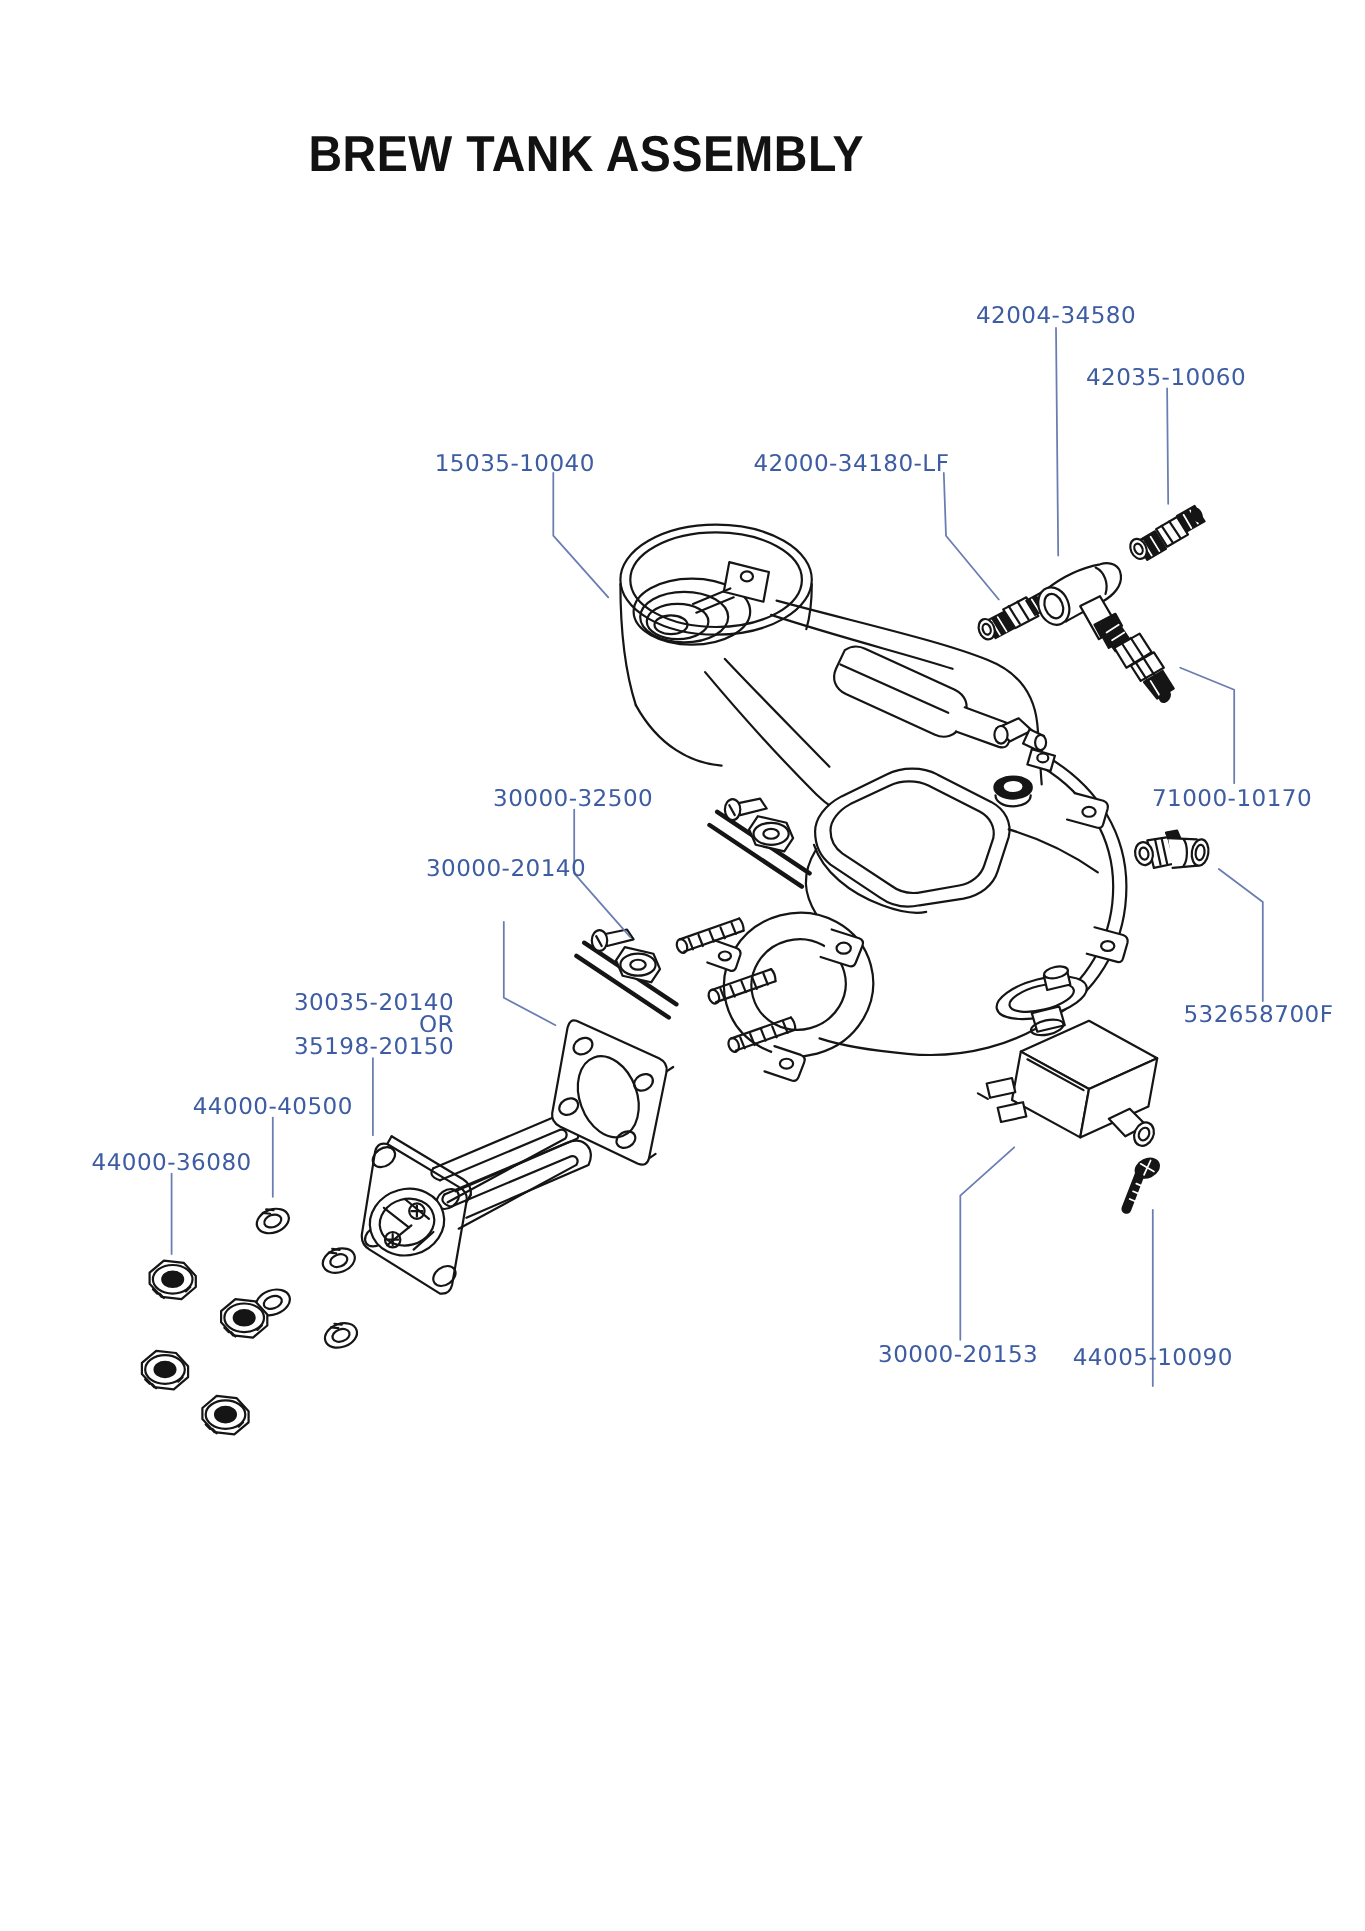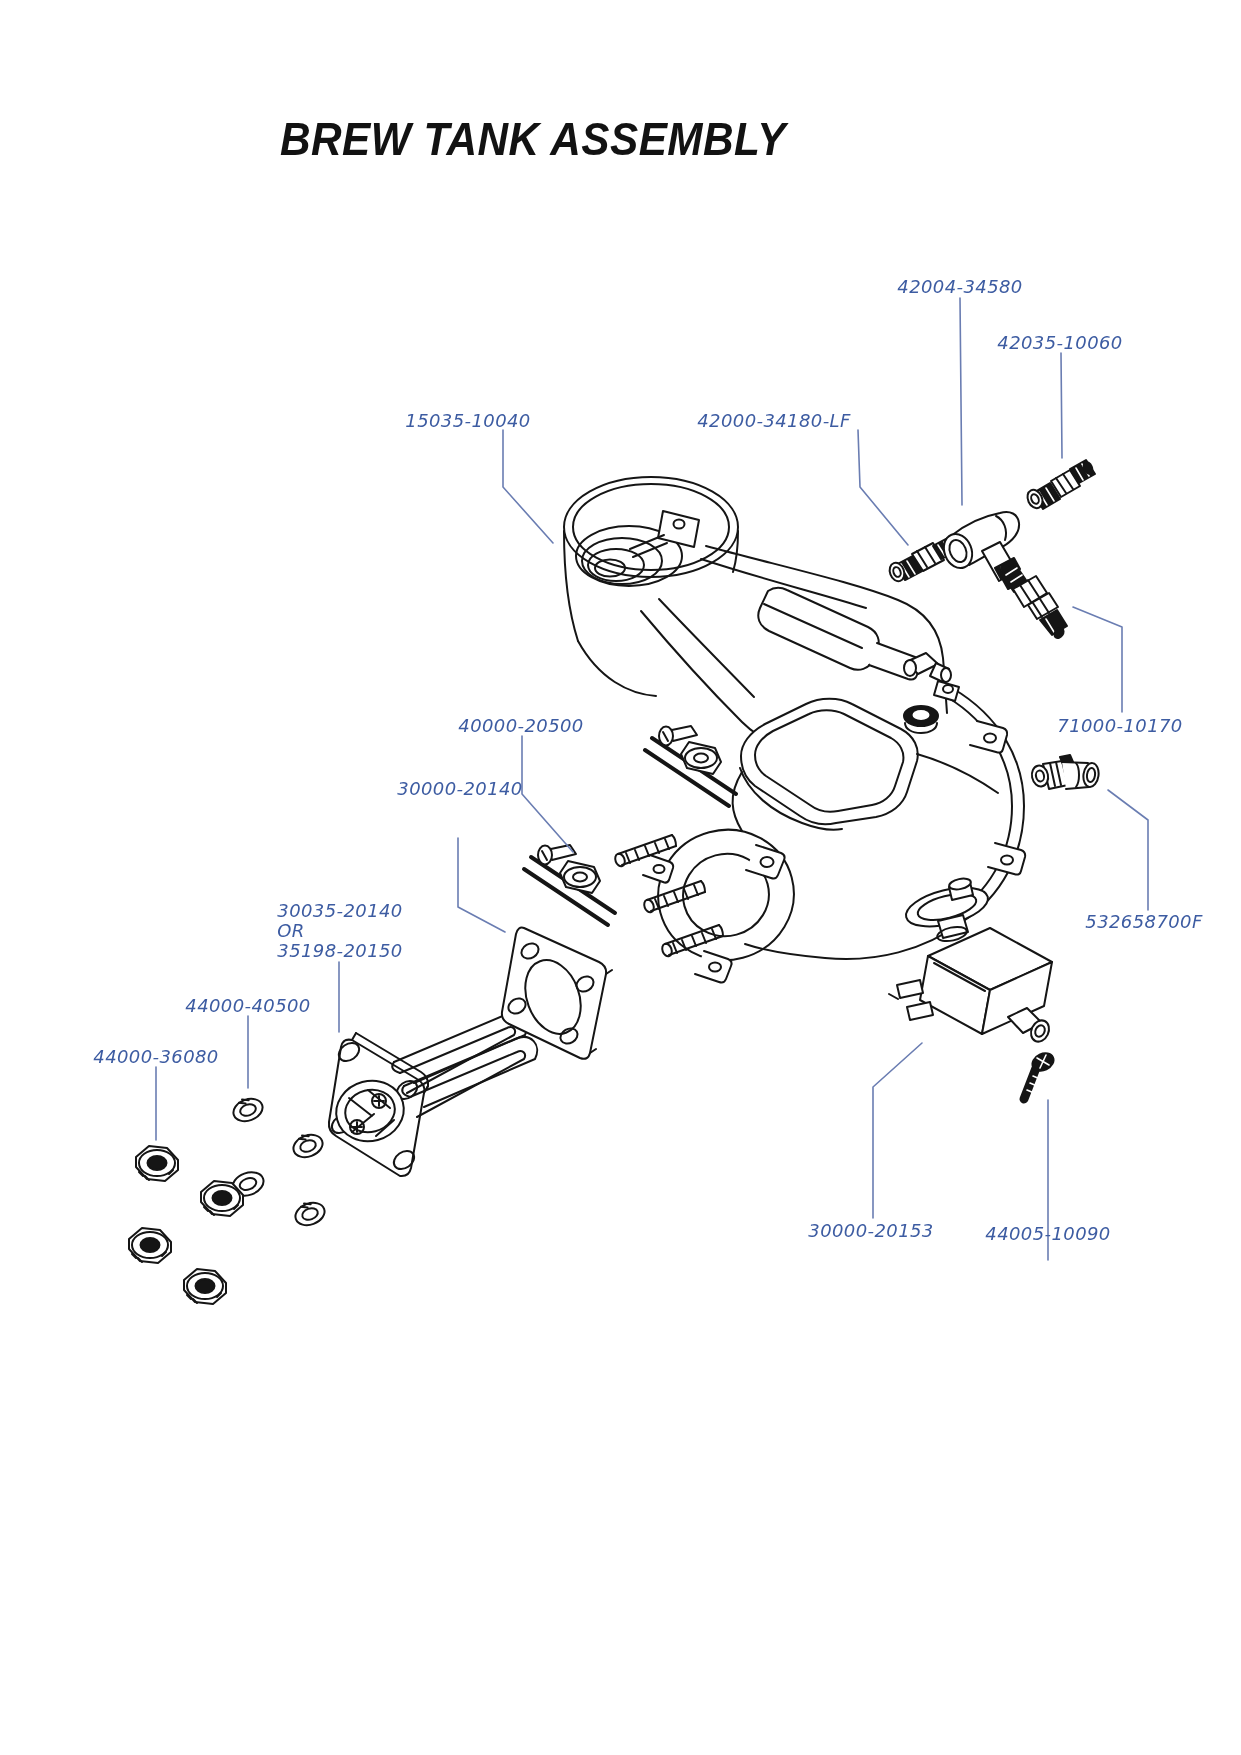--- a/index.html
+++ b/index.html
@@ -1,22 +1,22 @@
 <!DOCTYPE html>
 <html><head>
 <meta charset="utf-8">
 <style>
   html,body{margin:0;padding:0;background:#fff;}
   .canvas{position:relative;width:1241px;height:1755px;background:#fff;overflow:hidden;
-          font-family:"DejaVu Sans", sans-serif;font-style:italic;}
+          font-family:"DejaVu Sans", sans-serif;}
   .title{position:absolute;left:533px;top:112px;transform:translateX(-50%) scaleX(0.92);
          transform-origin:center;white-space:nowrap;font-family:"Liberation Sans", sans-serif;
          font-weight:bold;font-size:46px;letter-spacing:0.5px;color:#121212;}
   .plabel{position:absolute;transform:translateX(-50%);white-space:nowrap;
-          font-size:18px;letter-spacing:0.4px;color:#3d5ca2;line-height:20px;text-align:left;}
+          font-size:21px;letter-spacing:0.4px;color:#3d5ca2;line-height:20px;text-align:right;}
   svg{position:absolute;left:0;top:0;}
   .art path,.art ellipse,.art circle{stroke:#151515;stroke-width:2;fill:none;
       stroke-linecap:round;stroke-linejoin:round;}
   .art .f{fill:#ffffff;}
   .art .d{fill:#151515;stroke:#151515;}
   .art .w{stroke:#ffffff;stroke-width:1.6;fill:none;}
   .art .leader{stroke:#6a7db2;stroke-width:1.6;fill:none;}
 </style>
 </head>
 <body>
@@ -276,21 +276,21 @@
       <path class="leader" d="M922,1043 L873,1087 L873,1218"></path>
       <path class="leader" d="M1048,1100 L1048,1260"></path>
     </g>
   </svg>
 
   <div class="plabel" style="left:468px;top:411px">15035-10040</div>
   <div class="plabel" style="left:774px;top:411px">42000-34180-LF</div>
   <div class="plabel" style="left:960px;top:277px">42004-34580</div>
   <div class="plabel" style="left:1060px;top:333px">42035-10060</div>
   <div class="plabel" style="left:1120px;top:716px">71000-10170</div>
-  <div class="plabel" style="left:521px;top:716px">40000-20500</div>
+  <div class="plabel" style="left:521px;top:716px">30000-32500</div>
   <div class="plabel" style="left:460px;top:779px">30000-20140</div>
   <div class="plabel" style="left:340px;top:901px">
     <div>30035-20140</div>
     <div>OR</div>
     <div>35198-20150</div>
   </div>
   <div class="plabel" style="left:248px;top:996px">44000-40500</div>
   <div class="plabel" style="left:156px;top:1047px">44000-36080</div>
   <div class="plabel" style="left:1144px;top:912px">532658700F</div>
   <div class="plabel" style="left:871px;top:1221px">30000-20153</div>

